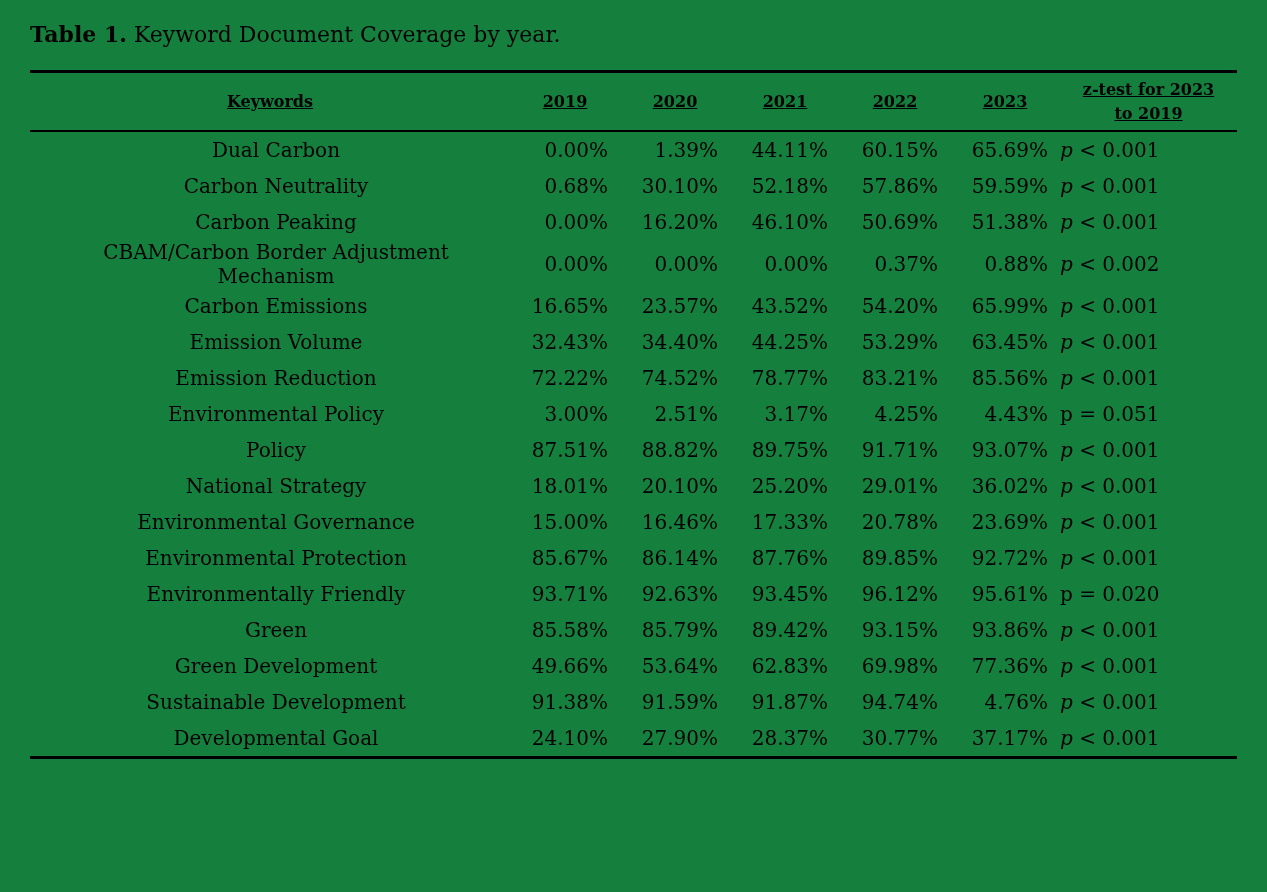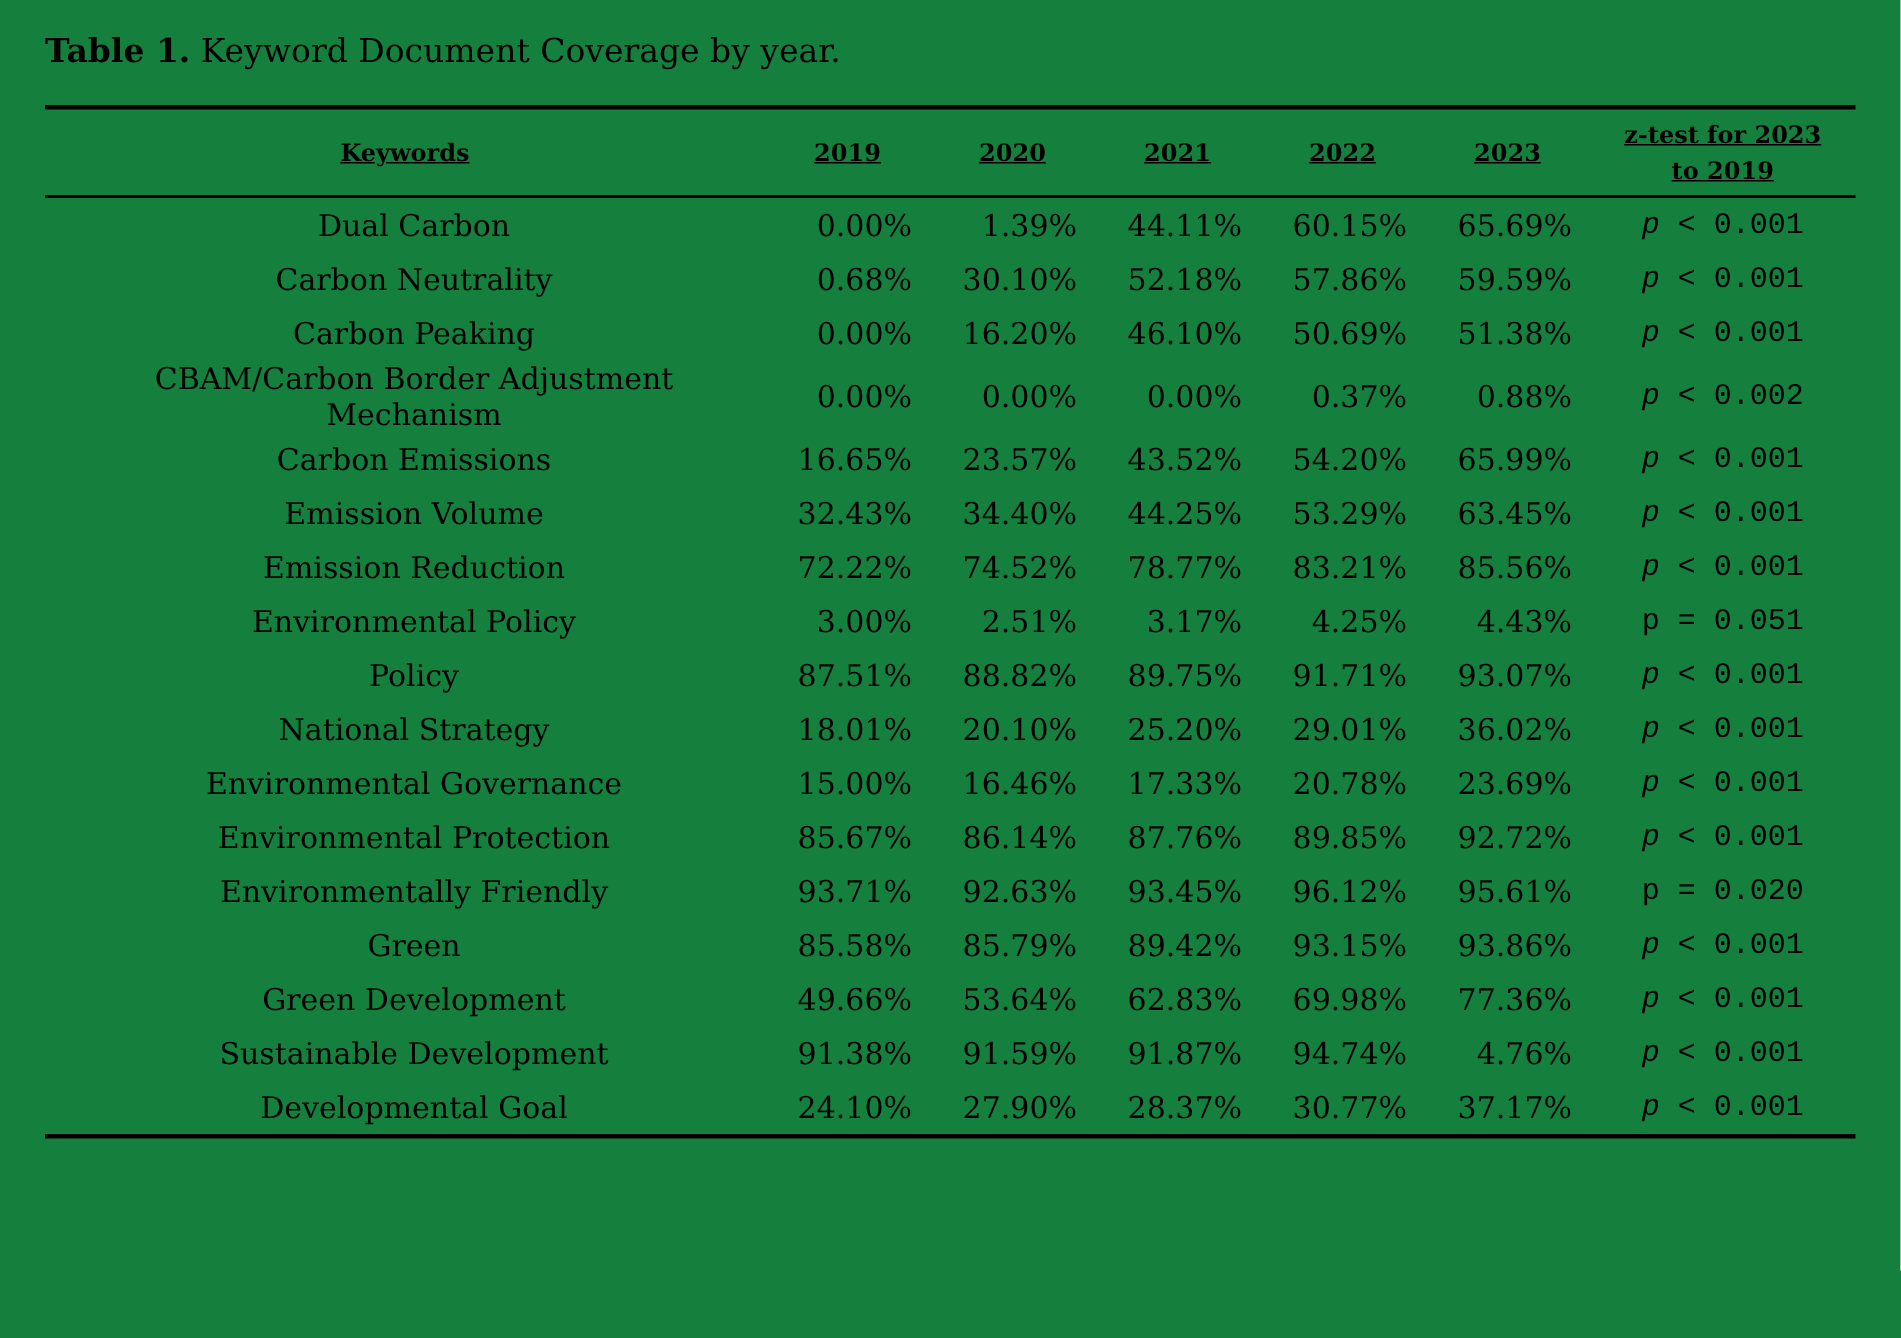--- a/index.html
+++ b/index.html
@@ -52,22 +52,20 @@
   }
   td.kw {
     text-align: center;
     padding-left: 12px;
   }
   td.num {
     text-align: right;
     padding-right: 12px;
   }
   td.zt {
-    text-align: center;
-    font-family: Liberation Mono, monospace;
   }
   .italic-p {
     font-style: italic;
   }
   .zt-header-line {
     display: block;
   }
 </style>
 </head>
 <body>

